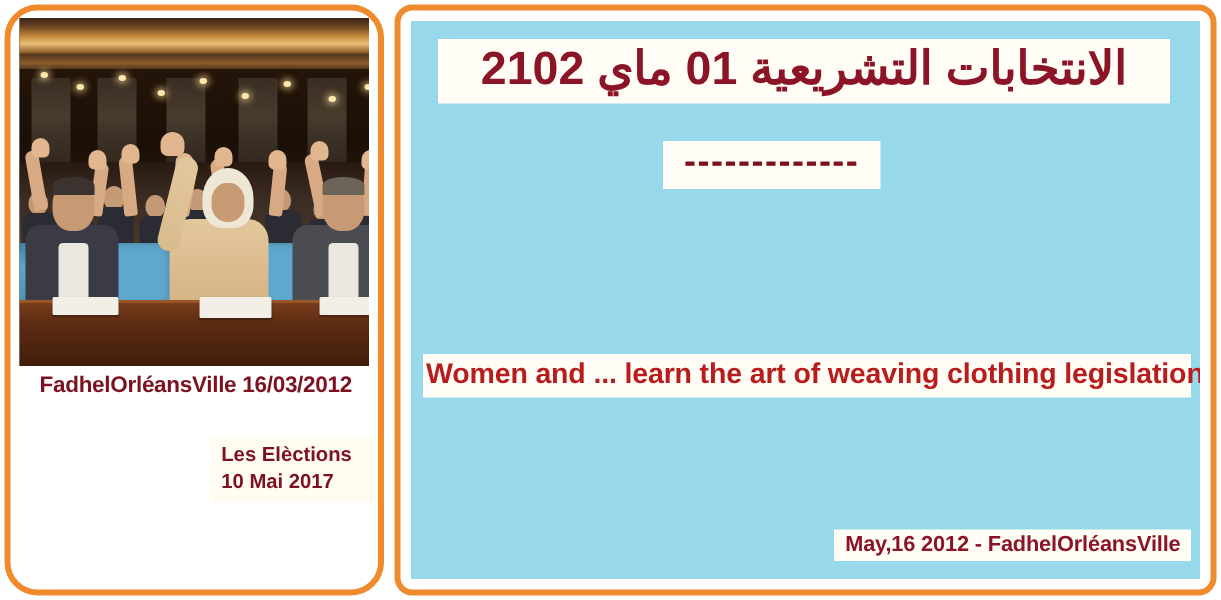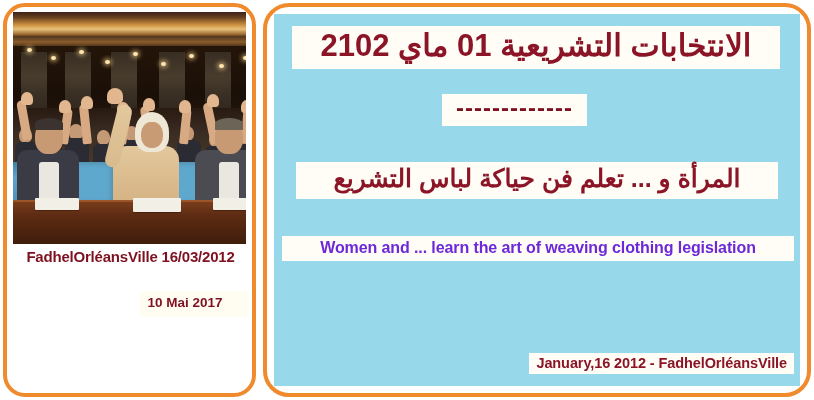--- a/index.html
+++ b/index.html
@@ -218,21 +218,21 @@
   }
 
   
   .right-panel {
     position: absolute;
     left: 263px;
     top: 3px;
     width: 548px;
     height: 394px;
     border: 4px solid #ef8a2d;
-    border-radius: 26px;
+    border-radius: 12px;
     box-sizing: border-box;
     background: #ffffff;
     overflow: hidden;
   }
   .right-inner {
     position: absolute;
     left: 7px; top: 7px; right: 7px; bottom: 7px;
     background: #97d8ea;
     overflow: hidden;
   }
@@ -295,22 +295,22 @@
   .english-band {
     position: absolute;
     left: 8px;
     top: 222px;
     right: 6px;
     background: #fffdf6;
     text-align: center;
     padding: 3px 2px 4px 2px;
   }
   .english-text {
-    color: #6d28d9;
-    font-size: 16px;
+    color: #b91c1c;
+    font-size: 19px;
     font-weight: bold;
     letter-spacing: -0.1px;
     white-space: nowrap;
   }
 
   .credit-band {
     position: absolute;
     right: 6px;
     bottom: 12px;
     background: #fffdf6;
@@ -423,46 +423,44 @@
         <div class="ph-desk"></div>
         <div class="paper" style="left:22px;bottom:34px;width:44px;height:12px;"></div>
         <div class="paper" style="left:120px;bottom:32px;width:48px;height:14px;"></div>
         <div class="paper" style="left:200px;bottom:34px;width:40px;height:12px;"></div>
       </div>
 
       <div class="photo-caption">FadhelOrléansVille 16/03/2012</div>
 
       <div class="yellow-box">
         <div class="yellow-text-band">
+          <div>Les Elèctions</div>
           <div>10 Mai 2017</div>
         </div>
       </div>
 
     </div>
   </div>
 
   <div class="right-panel">
     <div class="right-inner">
 
       <div class="arabic-title-band">
         <div class="arabic-title">الانتخابات التشريعية 10 ماي 2012</div>
       </div>
 
       <div class="dash-band">
         <div class="dash-text">-------------</div>
       </div>
 
-      <div class="arabic-sub-band">
-        <div class="arabic-sub">المرأة و ... تعلم فن حياكة لباس التشريع</div>
-      </div>
 
       <div class="english-band">
         <div class="english-text">Women and ... learn the art of weaving clothing legislation</div>
       </div>
 
       <div class="credit-band">
-        <div class="credit-text">January,16 2012 - FadhelOrléansVille</div>
+        <div class="credit-text">May,16 2012 - FadhelOrléansVille</div>
       </div>
 
     </div>
   </div>
 
 </div>
 
 </body></html>

